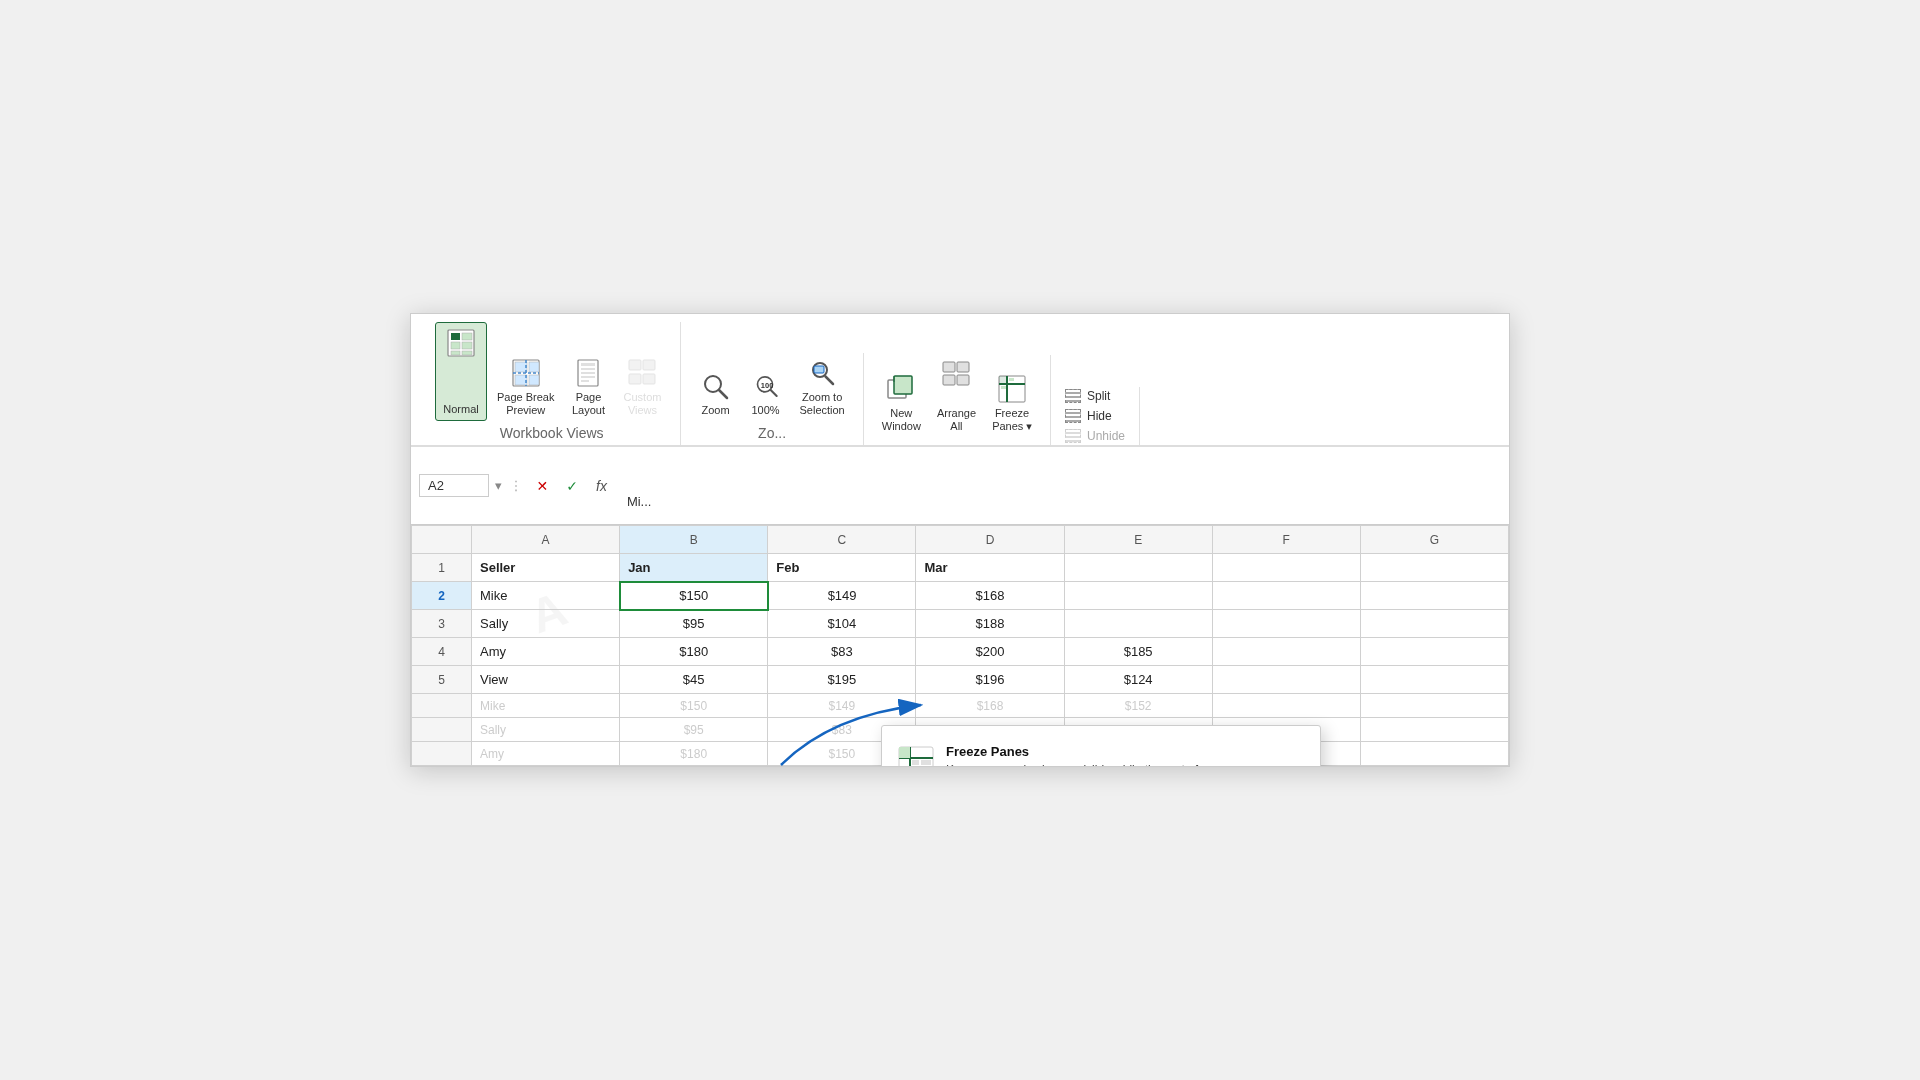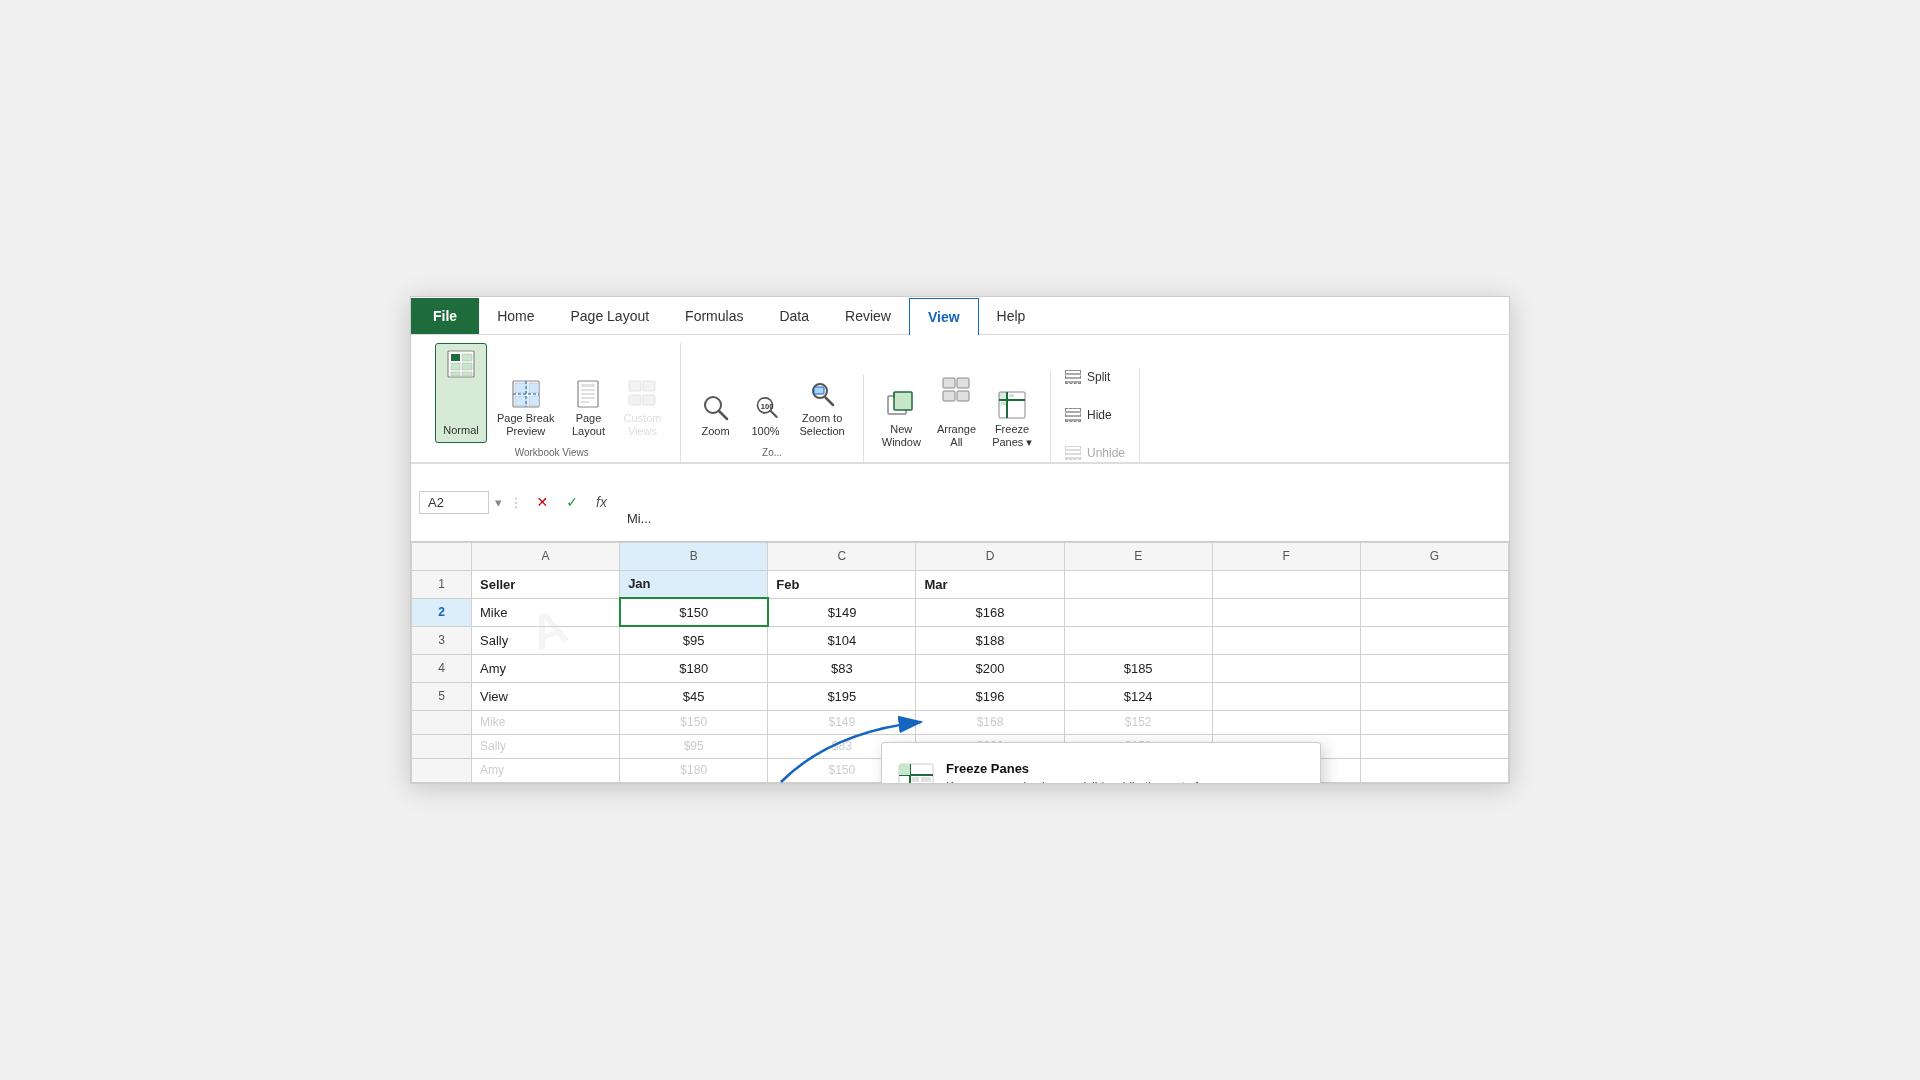--- a/index.html
+++ b/index.html
@@ -66,21 +66,21 @@
       border-right: 1px solid #e0e0e0;
       padding: 0 12px;
     }
     .ribbon-group:last-child { border-right: none; }
     .ribbon-group-buttons {
       display: flex;
       align-items: flex-end;
       gap: 4px;
     }
     .ribbon-group-label {
-      font-size: 10px;
+      font-size: 14px;
       color: #666;
       margin-top: 4px;
       padding-bottom: 4px;
       text-align: center;
     }
     .ribbon-btn {
       display: flex;
       flex-direction: column;
       align-items: center;
       justify-content: flex-end;
@@ -108,21 +108,21 @@
       font-size: 22px;
     }
     .ribbon-icon svg { width: 30px; height: 30px; }
     .ribbon-btn-label { font-size: 11px; text-align: center; line-height: 1.2; }
     
     .ribbon-small-group {
       display: flex;
       flex-direction: column;
       justify-content: center;
       padding: 0 10px;
-      gap: 20px;
+      gap: 2px;
       border-right: 1px solid #e0e0e0;
     }
     .ribbon-small-btn {
       display: flex;
       align-items: center;
       gap: 6px;
       font-size: 12px;
       cursor: pointer;
       padding: 2px 4px;
       border-radius: 2px;
@@ -271,30 +271,20 @@
       color: #ccc;
       font-size: 12px;
       height: 24px;
     }
   </style>
 </head>
 <body>
 
 <div class="excel-window" style="position:relative;">
 
-  <div class="ribbon-tabs">
-    <button class="ribbon-tab file">File</button>
-    <button class="ribbon-tab">Home</button>
-    <button class="ribbon-tab">Page Layout</button>
-    <button class="ribbon-tab">Formulas</button>
-    <button class="ribbon-tab">Data</button>
-    <button class="ribbon-tab">Review</button>
-    <button class="ribbon-tab active-view">View</button>
-    <button class="ribbon-tab">Help</button>
-  </div>
 
   <div class="ribbon-toolbar">
 
     <div class="ribbon-group">
       <div class="ribbon-group-buttons">
 
         <button class="ribbon-btn active" style="background:#d6ead6; min-width:52px;gap:44px;">
           <div class="ribbon-icon">
             <svg viewBox="0 0 30 30" fill="none">
               <rect x="2" y="2" width="26" height="26" rx="1" fill="#fff" stroke="#888" stroke-width="1.2"></rect>

